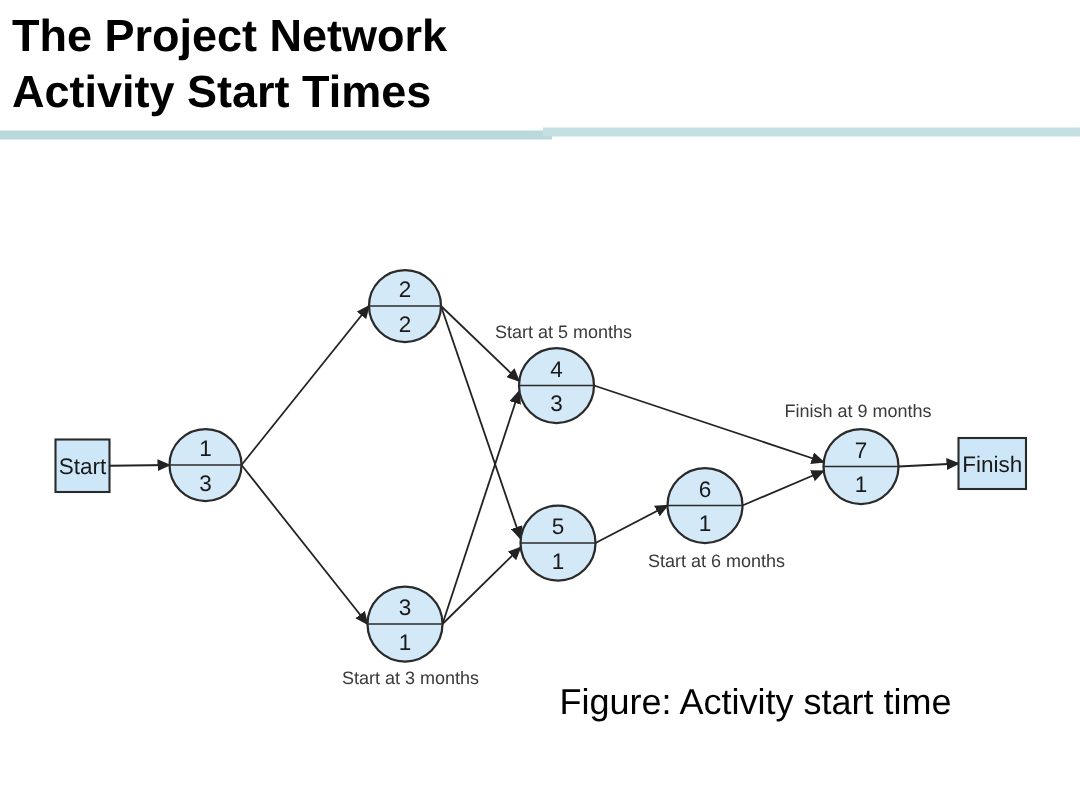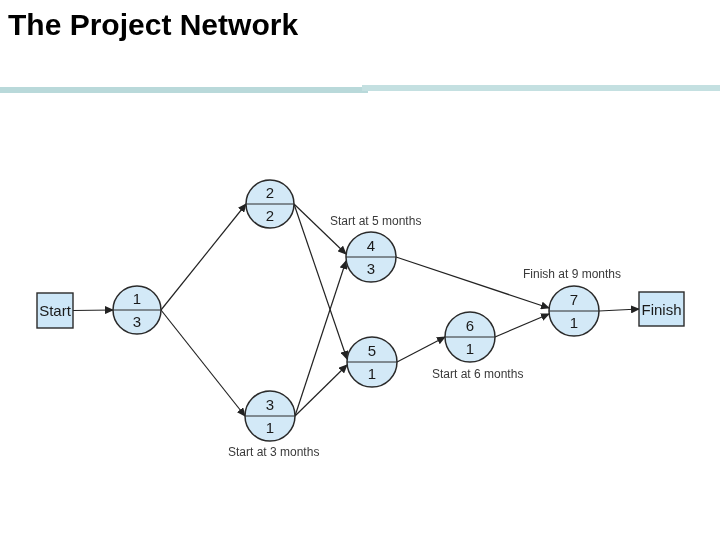--- a/index.html
+++ b/index.html
@@ -25,20 +25,21 @@
     font-size:24px;color:#000000;
   }
 </style>
 </head>
 <body>
 
 <div id="slide">
 
   <div id="title">
     <div>The Project Network</div>
+    <div>Activity Start Times</div>
   </div>
 
   <div id="bar-left" class="bar"></div>
   <div id="bar-right" class="bar"></div>
 
   <svg id="diagram" width="720" height="540" viewBox="0 0 720 540">
     <defs>
       <marker id="arrow" markerUnits="userSpaceOnUse" markerWidth="10" markerHeight="8" refX="8" refY="4" orient="auto">
         <path d="M0,0 L9,4 L0,8 z" fill="#222222"></path>
       </marker>
@@ -109,14 +110,15 @@
         </g>
       </g>
     <g id="layer-annotations">
         <text x="330" y="225" font-size="12" fill="#3a3a3a">Start at 5 months</text>
         <text x="523" y="278" font-size="12" fill="#3a3a3a">Finish at 9 months</text>
         <text x="432" y="378" font-size="12" fill="#3a3a3a">Start at 6 months</text>
         <text x="228" y="456" font-size="12" fill="#3a3a3a">Start at 3 months</text>
       </g>
   </svg>
 
+  <div id="caption">Figure: Activity start time</div>
 
 </div>
 
 </body></html>

